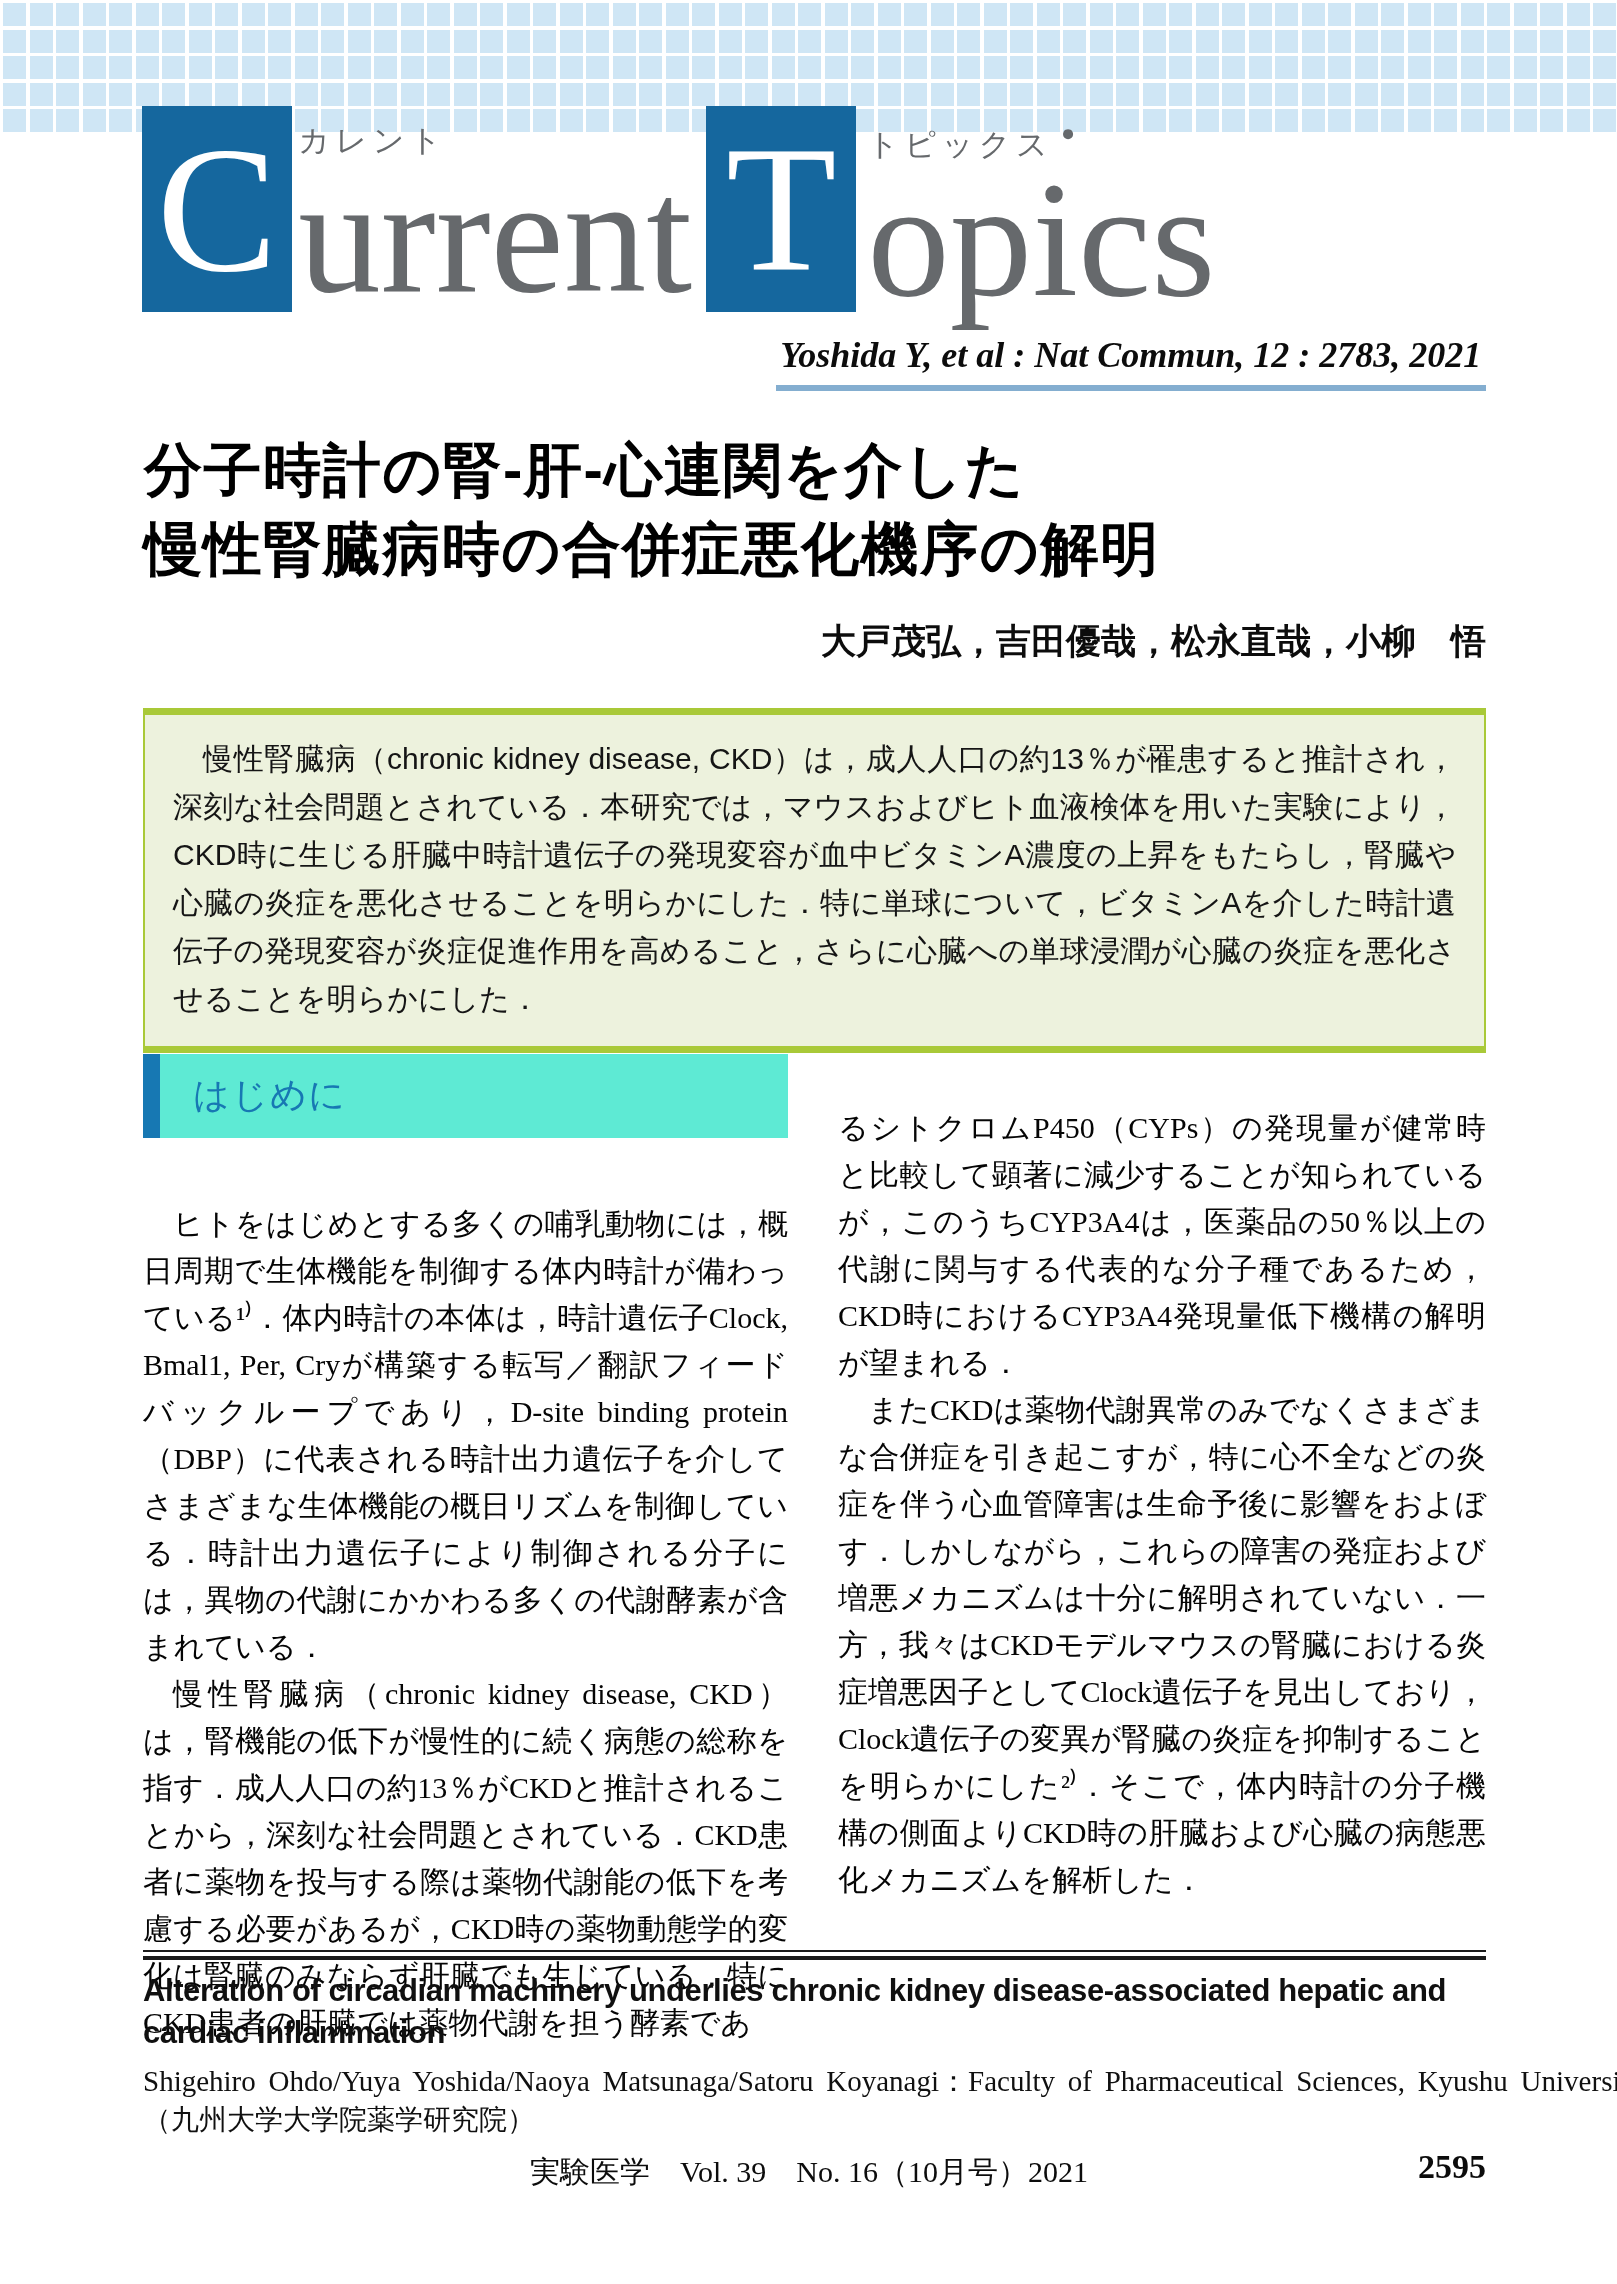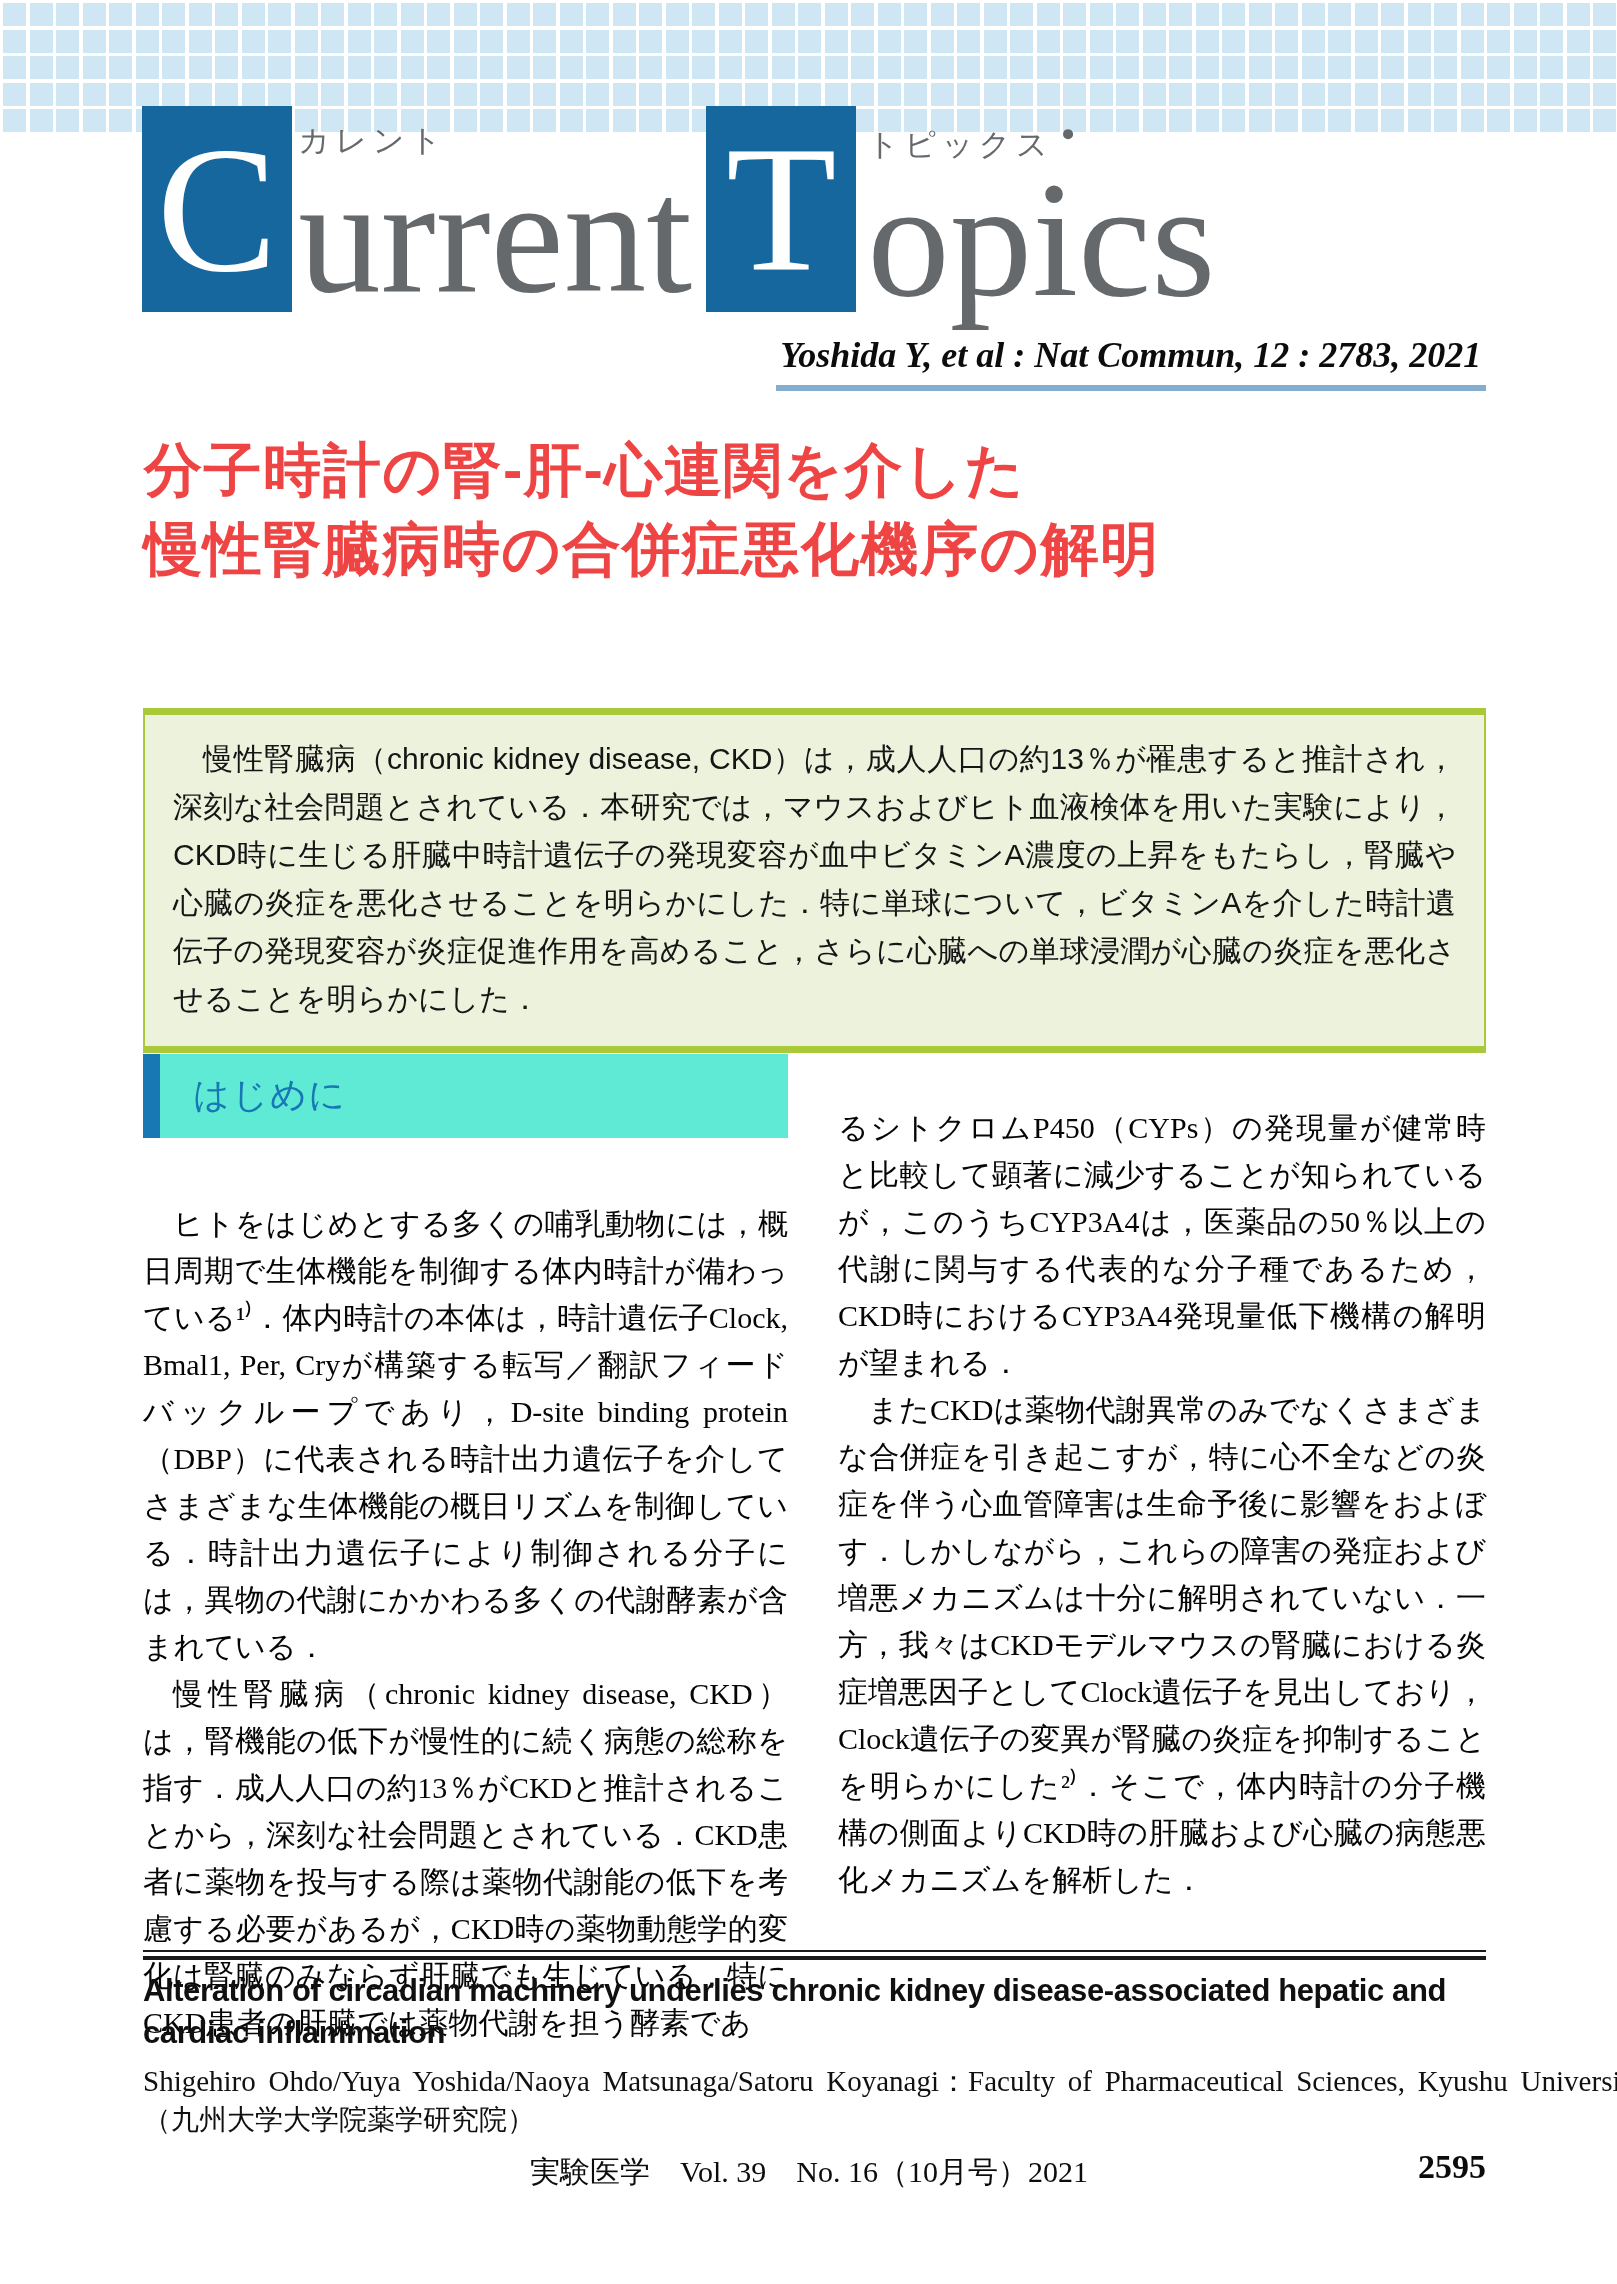--- a/index.html
+++ b/index.html
@@ -41,21 +41,21 @@
     position:absolute; right:132px; top:334px;
     font-family:"Liberation Serif", serif; font-style:italic; font-weight:bold;
     font-size:36px; color:#0c0c0c; white-space:nowrap;
     border-bottom:6.2px solid #84aed0; padding:0 4.7px 9.4px 4.7px;
   }
 
   
   .article-title {
     position:absolute; left:144px; top:430px;
     font-family:"Liberation Sans", sans-serif; font-weight:bold;
-    color:#ef4444; font-size:58px; line-height:79px; letter-spacing:1.6px; white-space:nowrap;
+    color:#000000; font-size:58px; line-height:79px; letter-spacing:1.6px; white-space:nowrap;
   }
 
   
   .authors {
     position:absolute; right:132px; top:618px;
     font-family:"Liberation Sans", sans-serif; font-weight:bold;
     font-size:35px; color:#0c0c0c; white-space:nowrap;
   }
 
   
@@ -141,20 +141,21 @@
     </div>
   </div>
 
   <div class="citation">Yoshida Y, et al : Nat Commun, 12 : 2783, 2021</div>
 
   <div class="article-title">
     <div>分子時計の腎-肝-心連関を介した</div>
     <div>慢性腎臓病時の合併症悪化機序の解明</div>
   </div>
 
+  <div class="authors">大戸茂弘，吉田優哉，松永直哉，小柳　悟</div>
 
   <div class="abstract-box">慢性腎臓病（chronic kidney disease, CKD）は，成人人口の約13％が罹患すると推計され，深刻な社会問題とされている．本研究では，マウスおよびヒト血液検体を用いた実験により，CKD時に生じる肝臓中時計遺伝子の発現変容が血中ビタミンA濃度の上昇をもたらし，腎臓や心臓の炎症を悪化させることを明らかにした．特に単球について，ビタミンAを介した時計遺伝子の発現変容が炎症促進作用を高めること，さらに心臓への単球浸潤が心臓の炎症を悪化させることを明らかにした．</div>
 
   <div class="section-heading">
     <div class="section-heading-label">はじめに</div>
   </div>
 
   <div class="col col-left">
     <p class="para-indent">ヒトをはじめとする多くの哺乳動物には，概日周期で生体機能を制御する体内時計が備わっている¹⁾．体内時計の本体は，時計遺伝子Clock, Bmal1, Per, Cryが構築する転写／翻訳フィードバックループであり，D-site binding protein（DBP）に代表される時計出力遺伝子を介してさまざまな生体機能の概日リズムを制御している．時計出力遺伝子により制御される分子には，異物の代謝にかかわる多くの代謝酵素が含まれている．</p>
     <p class="para-indent">慢性腎臓病（chronic kidney disease, CKD）は，腎機能の低下が慢性的に続く病態の総称を指す．成人人口の約13％がCKDと推計されることから，深刻な社会問題とされている．CKD患者に薬物を投与する際は薬物代謝能の低下を考慮する必要があるが，CKD時の薬物動態学的変化は腎臓のみならず肝臓でも生じている．特にCKD患者の肝臓では薬物代謝を担う酵素であ</p>

